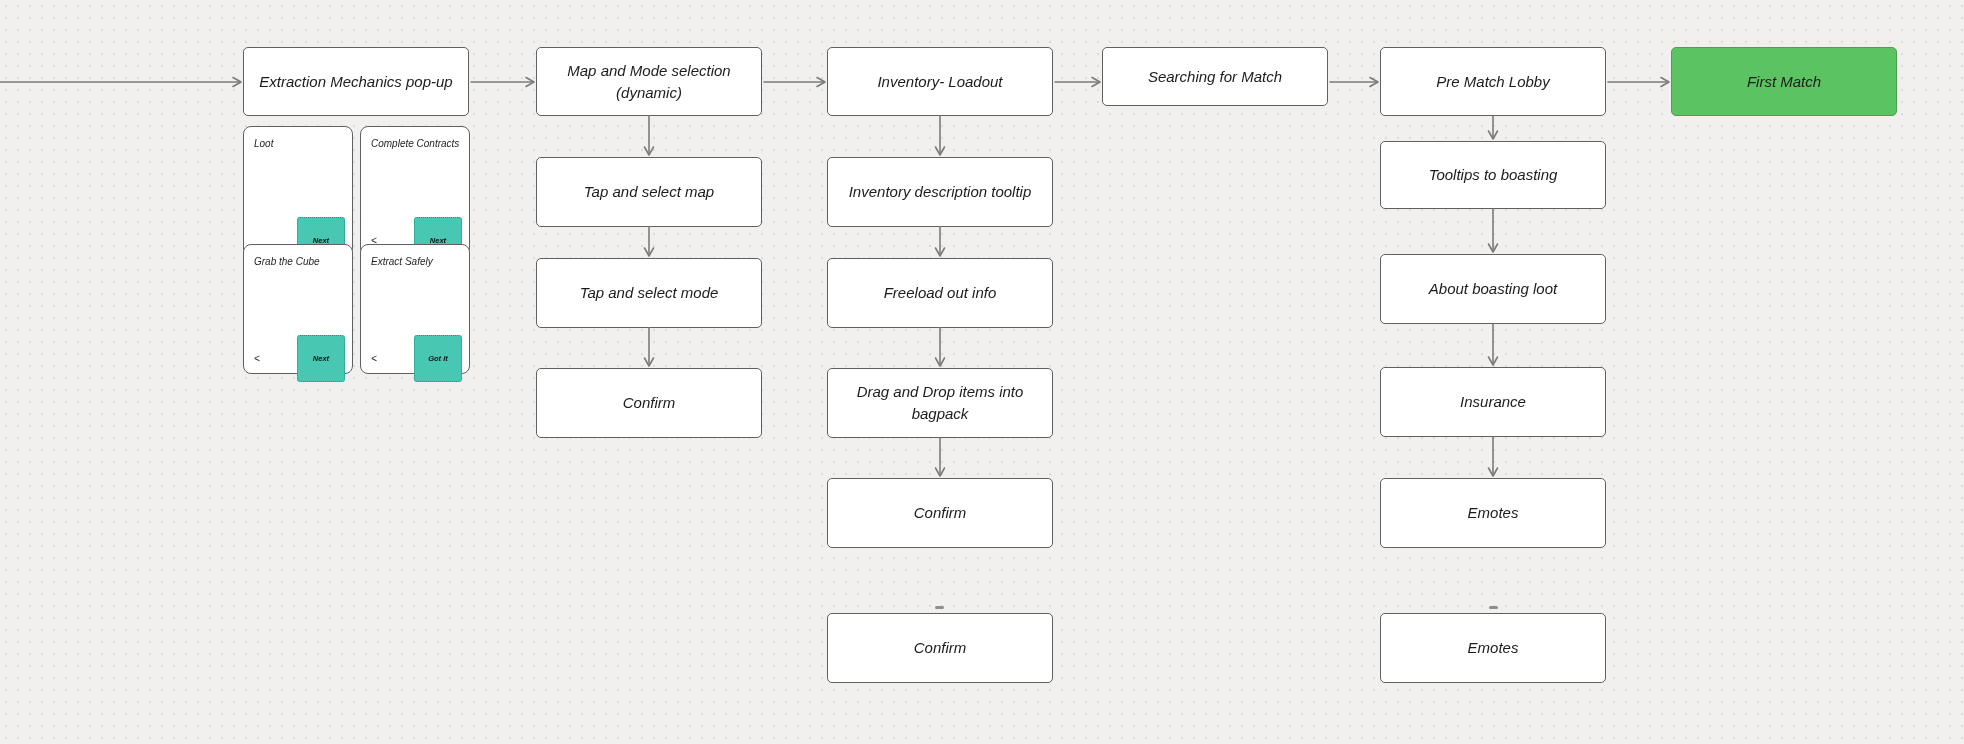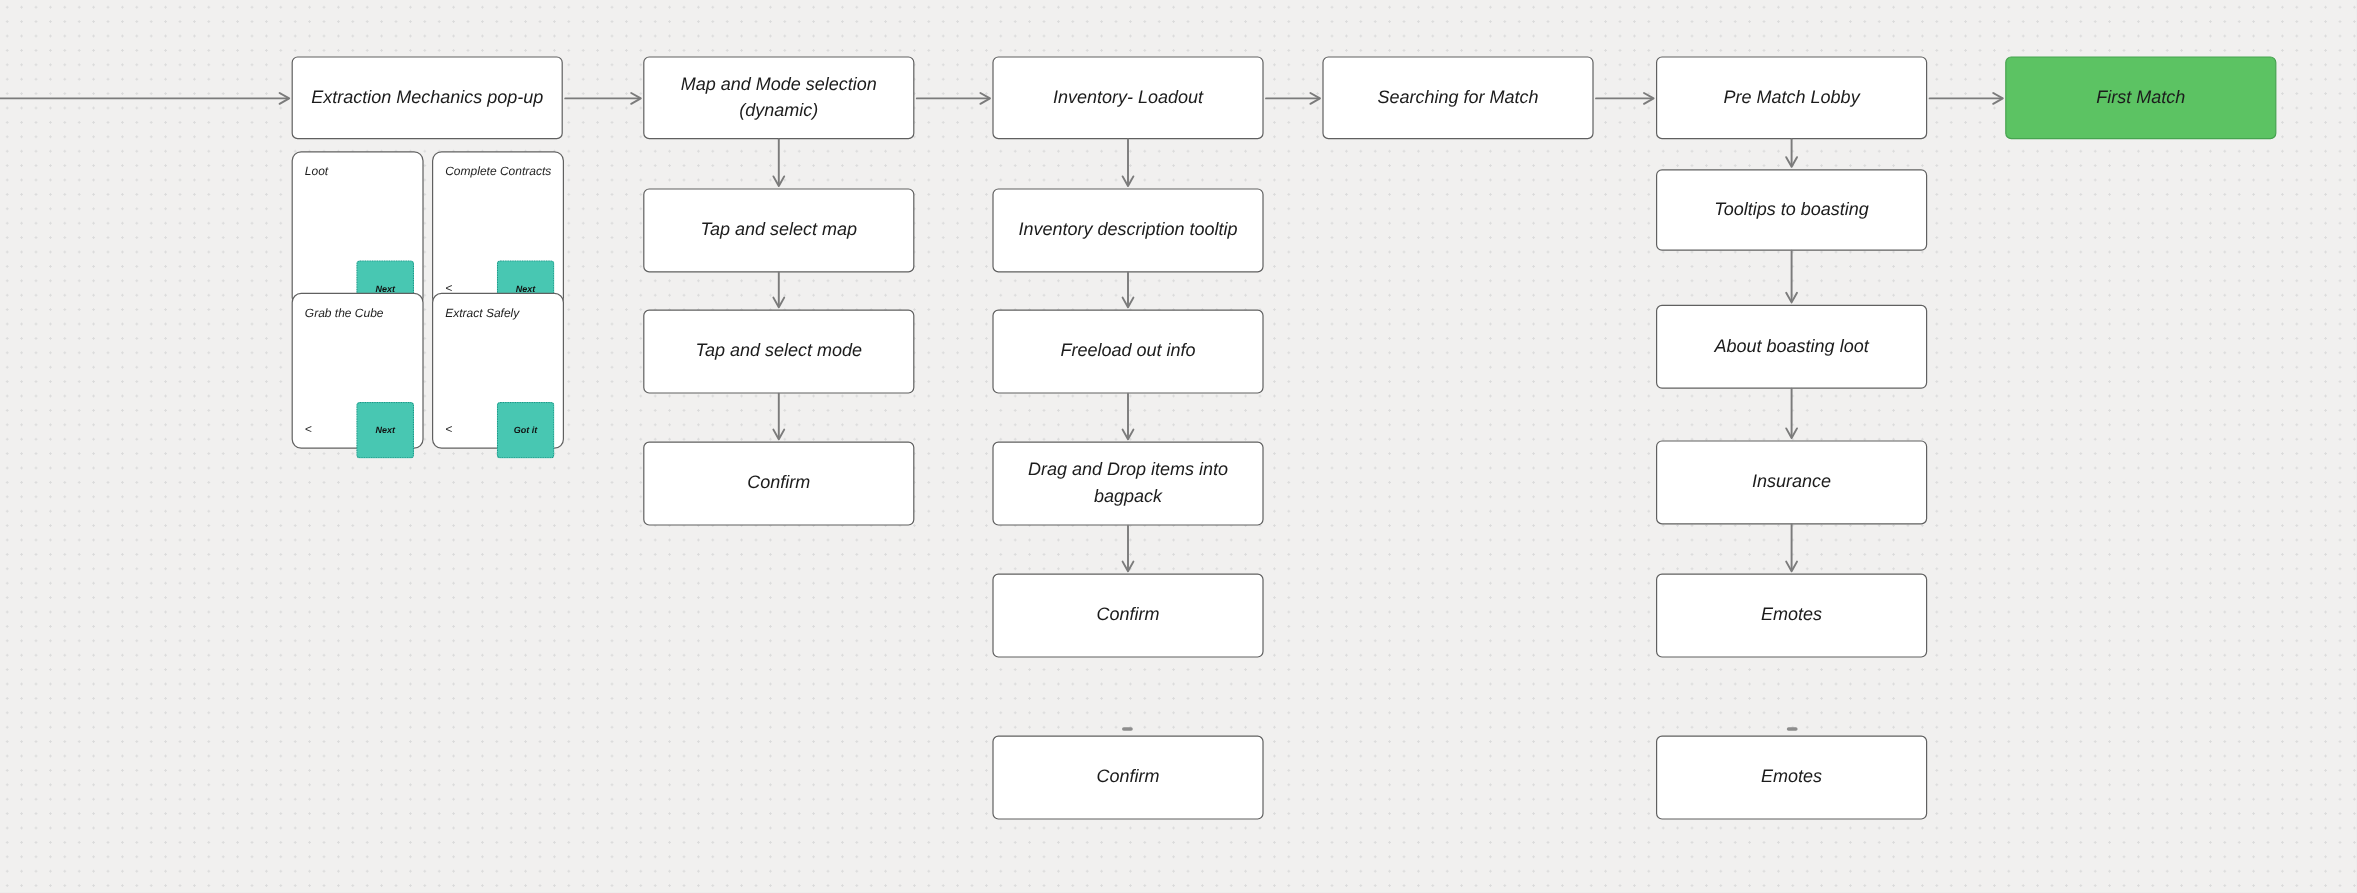--- a/index.html
+++ b/index.html
@@ -48,21 +48,21 @@
 
   <div class="node" style="left:243px;top:47px;height:69px">
     <span class="label">Extraction Mechanics pop-up</span>
   </div>
   <div class="node" style="left:536px;top:47px;height:69px">
     <span class="label">Map and Mode selection (dynamic)</span>
   </div>
   <div class="node" style="left:827px;top:47px;height:69px">
     <span class="label">Inventory- Loadout</span>
   </div>
-  <div class="node" style="left:1102px;top:47px;height:69px">
+  <div class="node" style="left:1102px;top:47px;height:59px">
     <span class="label">Searching for Match</span>
   </div>
   <div class="node" style="left:1380px;top:47px;height:69px">
     <span class="label">Pre Match Lobby</span>
   </div>
   <div class="node green" style="left:1671px;top:47px;height:69px">
     <span class="label">First Match</span>
   </div>
 
   <div class="card" style="left:243px;top:126px">

